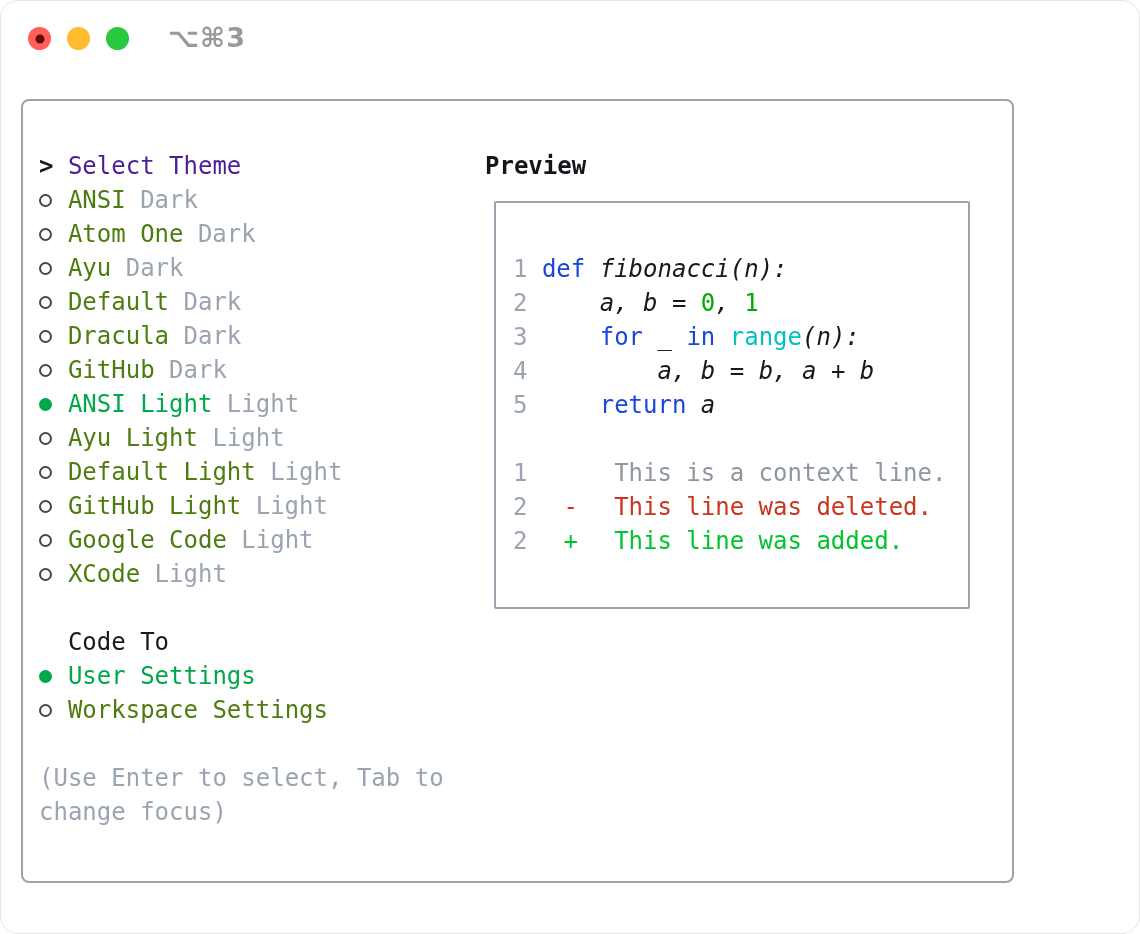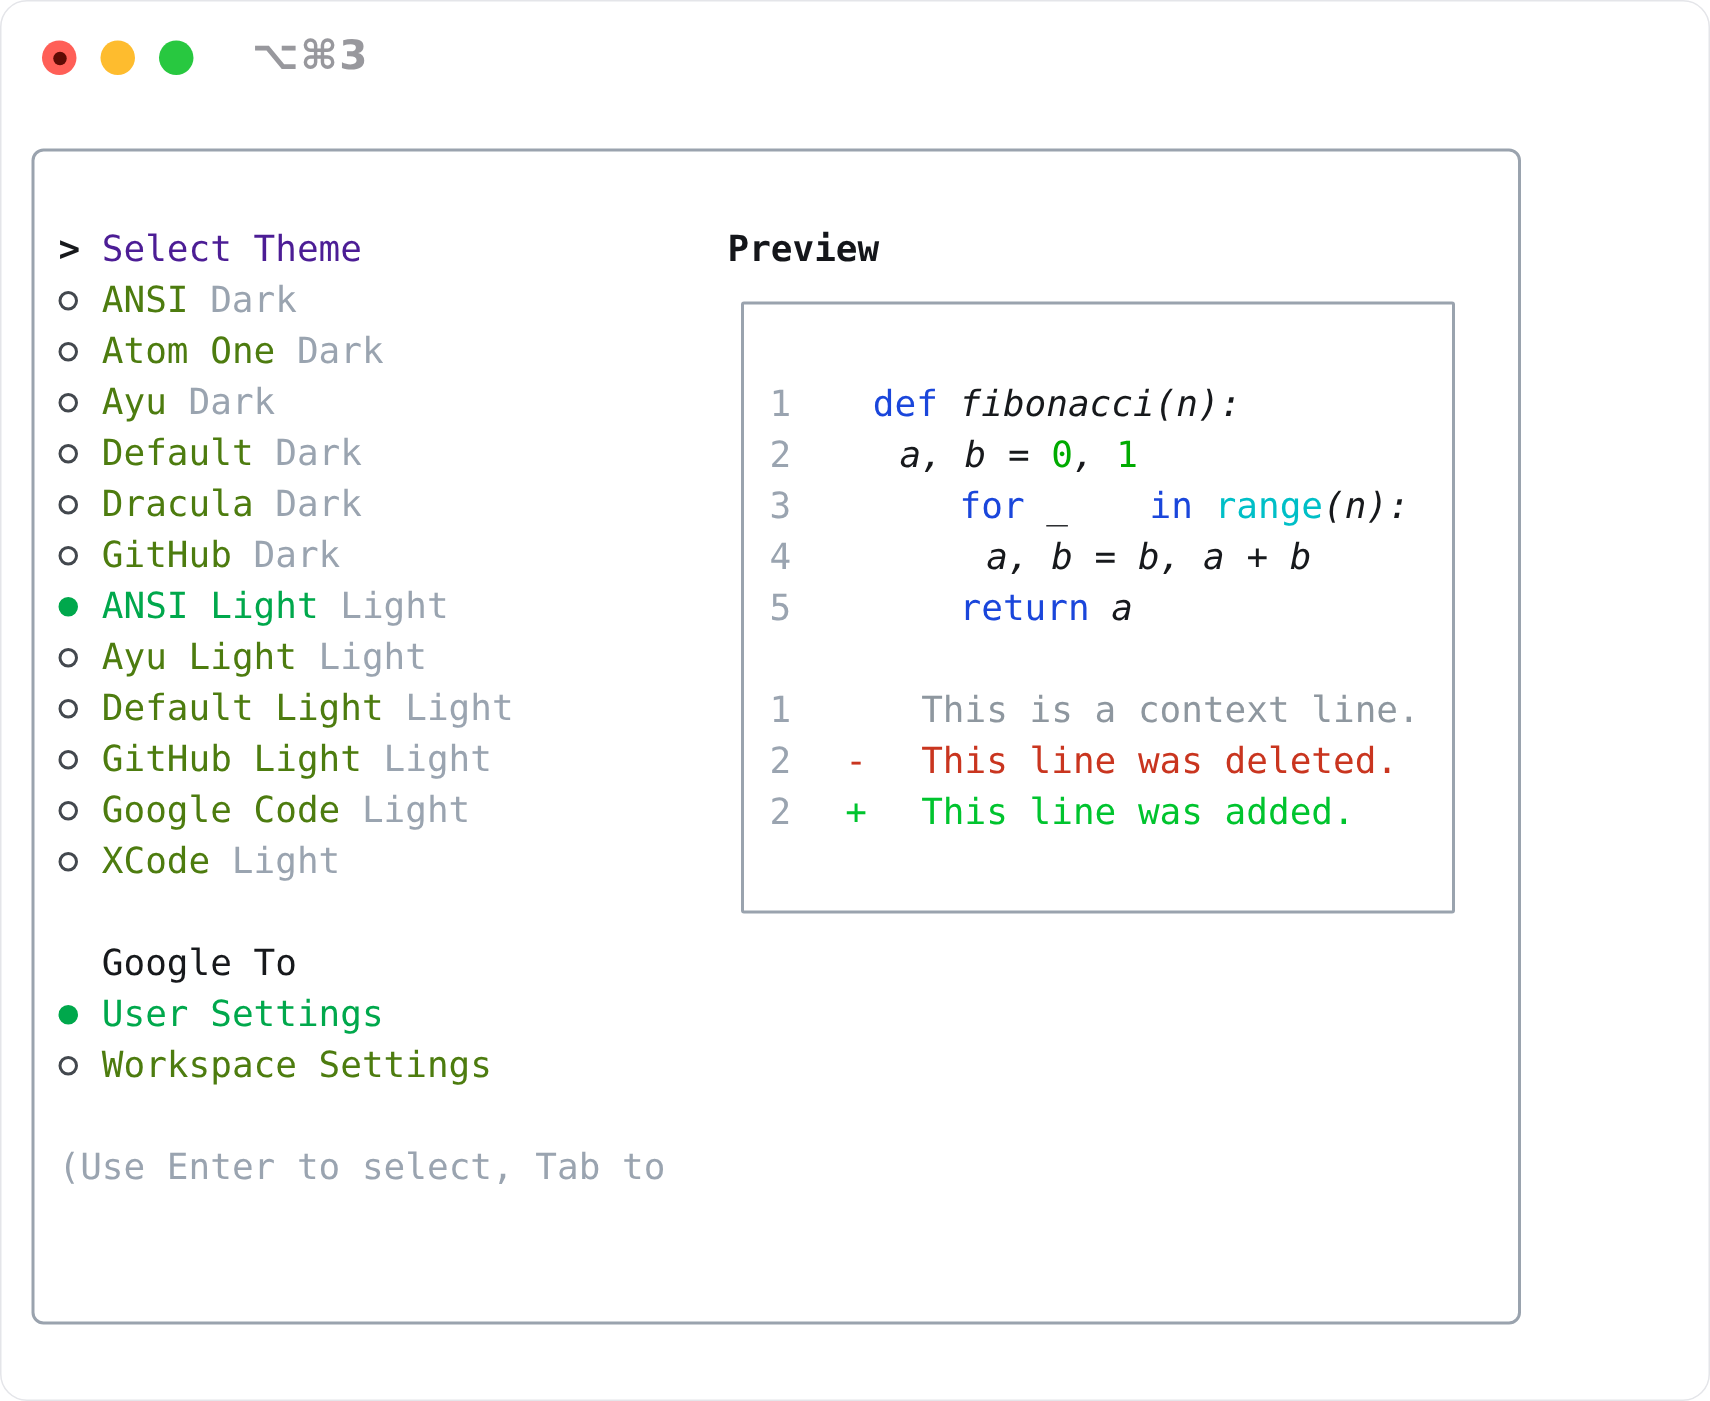--- a/index.html
+++ b/index.html
@@ -53,21 +53,21 @@
   .preview-title { font-weight:bold; color:#14161a; height:34px; display:flex; align-items:center; }
   .preview-box {
     margin-left:9px; margin-top:18px; width:476px; height:408px;
     border:2px solid #9aa3ae; border-radius:2px; background:#ffffff;
     padding:49px 10px 0 17px; overflow:hidden;
   }
   .ln { flex:none; color:var(--muted-gray,#9aa4b0); }
   .code-ln { width:2ch; }
   .diff-ln { width:3.5ch; }
   .sign { flex:none; width:3.5ch; }
-  .tok-kw  { color:var(--keyword-blue,#1a46db);margin-left:40px; }
+  .tok-kw  { color:var(--keyword-blue,#1a46db); }
   .tok-fn  { color:var(--builtin-cyan,#00bfc7); }
   .tok-num { color:var(--number-green,#00ab00); }
   .tok-pl  { color:#17191c;font-style:italic; }
   .tok-var { color:#17191c; font-style:italic; }
   .diff-context { color:var(--context-gray,#8e979f); }
   .diff-deleted { color:var(--deleted-red,#c9351f); }
   .diff-added   { color:var(--added-green,#00c42e); }
 </style>
 </head>
 <body>
@@ -101,32 +101,33 @@
           <div class="row"><span class="marker"><span class="radio-dot"></span></span><span class="name">Ayu Light</span><span class="badge">Light</span></div>
           <div class="row"><span class="marker"><span class="radio-dot"></span></span><span class="name">Default Light</span><span class="badge">Light</span></div>
           <div class="row"><span class="marker"><span class="radio-dot"></span></span><span class="name">GitHub Light</span><span class="badge">Light</span></div>
           <div class="row"><span class="marker"><span class="radio-dot"></span></span><span class="name">Google Code</span><span class="badge">Light</span></div>
           <div class="row"><span class="marker"><span class="radio-dot"></span></span><span class="name">XCode</span><span class="badge">Light</span></div>
         </div>
 
       <div class="row blank"></div>
 
       <div class="row">
-        <span class="marker"></span><span class="apply-hdr">Google To</span>
+        <span class="marker"></span><span class="apply-hdr">Code To</span>
       </div>
 
       <div id="apply-list">
           <div class="row selected"><span class="marker"><span class="radio-dot"></span></span><span class="name">User Settings</span></div>
           <div class="row"><span class="marker"><span class="radio-dot"></span></span><span class="name">Workspace Settings</span></div>
         </div>
 
       <div class="row blank"></div>
 
       <div>
         <div class="row hint">(Use Enter to select, Tab to</div>
+        <div class="row hint">change focus)</div>
       </div>
     </div>
 
     <div class="right-pane tui">
       <div class="preview-title">Preview</div>
       <div class="preview-box">
         <div id="code-block">
             <div class="row"><span class="ln code-ln">1</span><span class="tok-kw">def</span><span class="tok-pl"> fibonacci(n):</span></div>
             <div class="row"><span class="ln code-ln">2</span><span class="tok-pl">    </span><span class="tok-var">a</span><span class="tok-pl">, </span><span class="tok-var">b</span><span class="tok-pl"> = </span><span class="tok-num">0</span><span class="tok-pl">, </span><span class="tok-num">1</span></div>
             <div class="row"><span class="ln code-ln">3</span><span class="tok-pl">    </span><span class="tok-kw">for</span><span class="tok-pl"> _ </span><span class="tok-kw">in</span><span class="tok-pl"> </span><span class="tok-fn">range</span><span class="tok-pl">(n):</span></div>

